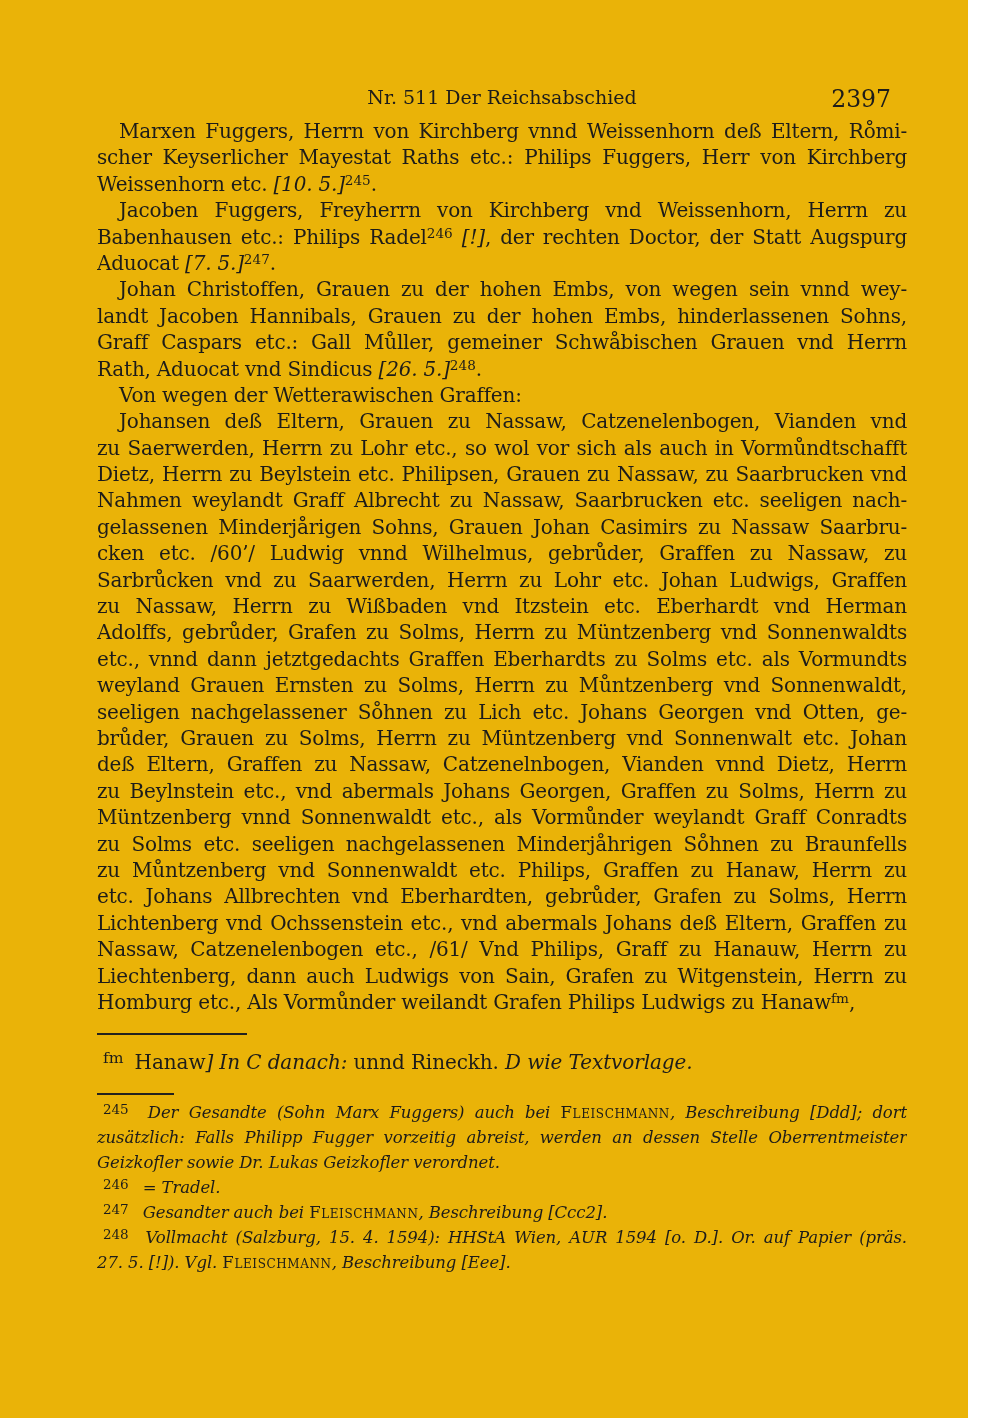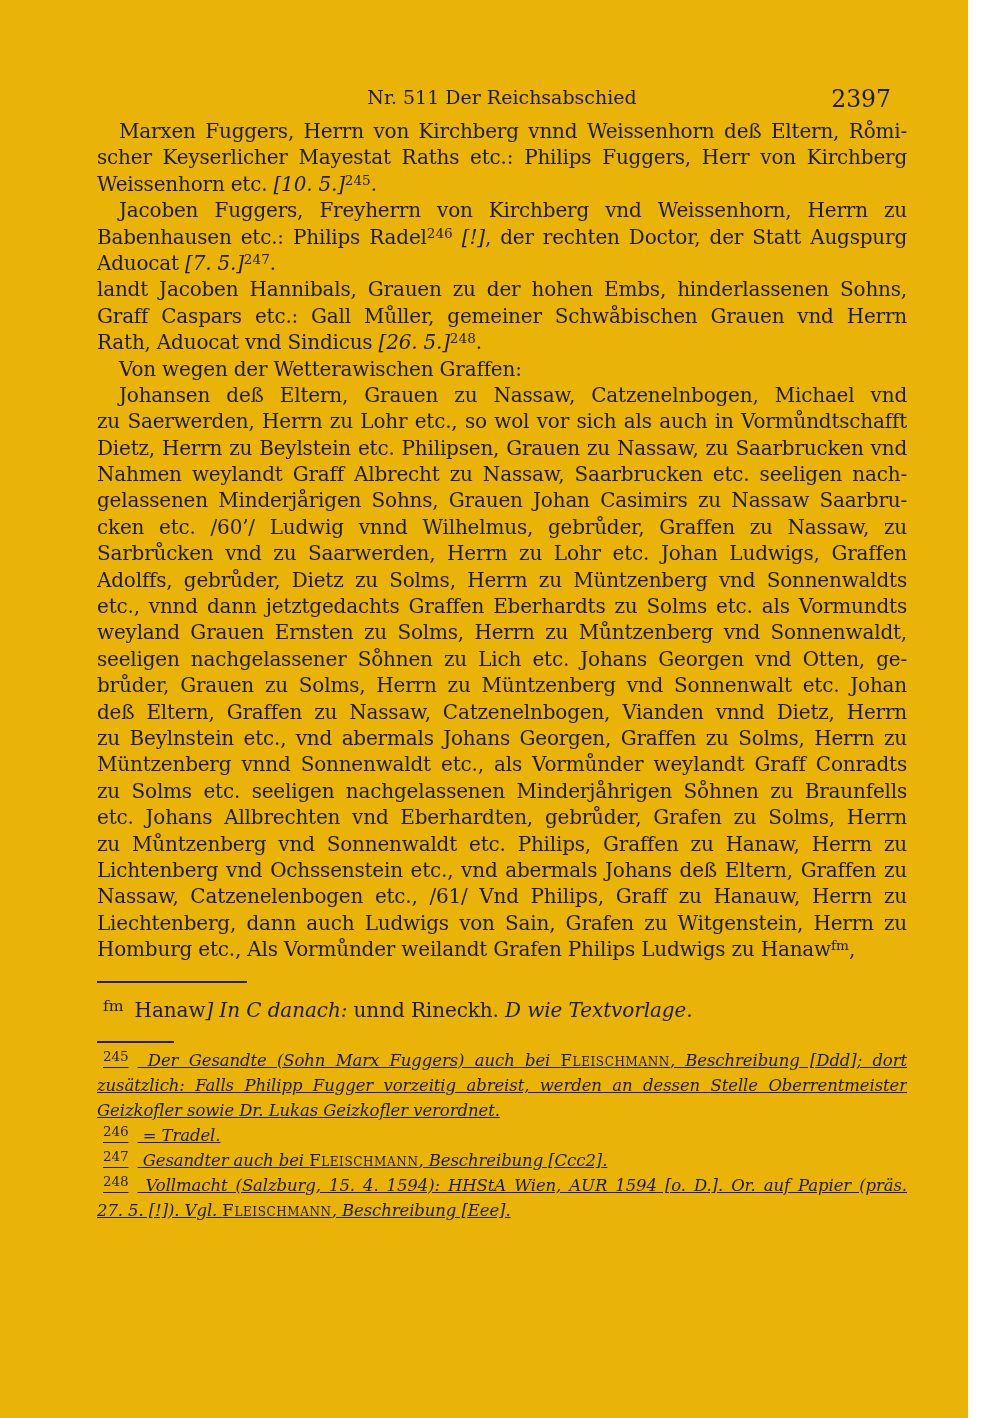--- a/index.html
+++ b/index.html
@@ -31,21 +31,21 @@
   .rule { border-top: 2px solid #23221f; height: 0; }
   .app-rule { width: 150px; margin-top: 18px; }
   .fn-rule { width: 77px; margin-top: 19px; }
 
   
   .app-line { margin-top: 16px; font-size: 20px; line-height: 23px; text-indent: 6px; letter-spacing: -0.1px; }
   .app-line sup { font-size: 0.78em; vertical-align: 0.38em; margin-right: 5px; line-height: 0; }
 
   
   .footnotes { margin-top: 5px; font-size: 16.5px; }
-  .footnotes .line { height: 25px; line-height: 25px; overflow: hidden; font-style: italic; letter-spacing: -0.1px; text-decoration: underline; }
+  .footnotes .line { height: 25px; line-height: 25px; overflow: hidden; font-style: italic; letter-spacing: -0.1px; }
   .footnotes .line.first { text-indent: 6px; }
   .footnotes sup { font-style: normal; font-size: 0.82em; vertical-align: 0.35em; margin-right: 9px; line-height: 0; }
   .sc { font-style: normal; font-variant: small-caps; letter-spacing: 0.6px; }
 </style>
 </head>
 <body>
 
 <div class="page">
   <div class="content">
 
@@ -59,46 +59,48 @@
           <div class="line ind jst">Marxen Fuggers, Herrn von Kirchberg vnnd Weissenhorn deß Eltern, Ro̊mi-</div>
           <div class="line jst">scher Keyserlicher Mayestat Raths etc.: Philips Fuggers, Herr von Kirchberg vnd</div>
           <div class="line">Weissenhorn etc. <i>[10. 5.]</i><sup>245</sup>.</div>
         </div>
         <div class="para">
           <div class="line ind jst">Jacoben Fuggers, Freyherrn von Kirchberg vnd Weissenhorn, Herrn zu</div>
           <div class="line jst">Babenhausen etc.: Philips Radel<sup>246</sup> <i>[!]</i>, der rechten Doctor, der Statt Augspurg</div>
           <div class="line">Aduocat <i>[7. 5.]</i><sup>247</sup>.</div>
         </div>
         <div class="para">
+          <div class="line ind jst">Johan Christoffen, Grauen zu der hohen Embs, von wegen sein vnnd wey-</div>
           <div class="line jst">landt Jacoben Hannibals, Grauen zu der hohen Embs, hinderlassenen Sohns,</div>
           <div class="line jst">Graff Caspars etc.: Gall Můller, gemeiner Schwåbischen Grauen vnd Herrn</div>
           <div class="line">Rath, Aduocat vnd Sindicus <i>[26. 5.]</i><sup>248</sup>.</div>
         </div>
         <div class="para">
           <div class="line ind">Von wegen der Wetterawischen Graffen:</div>
         </div>
         <div class="para">
-          <div class="line ind jst">Johansen deß Eltern, Grauen zu Nassaw, Catzenelnbogen, Michael vnd</div>
+          <div class="line ind jst">Johansen deß Eltern, Grauen zu Nassaw, Catzenelenbogen, Vianden vnd</div>
           <div class="line jst">zu Saerwerden, Herrn zu Lohr etc., so wol vor sich als auch in Vormůndtschafft</div>
           <div class="line jst">Dietz, Herrn zu Beylstein etc. Philipsen, Grauen zu Nassaw, zu Saarbrucken vnd</div>
           <div class="line jst">Nahmen weylandt Graff Albrecht zu Nassaw, Saarbrucken etc. seeligen nach-</div>
           <div class="line jst">gelassenen Minderjårigen Sohns, Grauen Johan Casimirs zu Nassaw Saarbru-</div>
           <div class="line jst">cken etc. /60’/ Ludwig vnnd Wilhelmus, gebrůder, Graffen zu Nassaw, zu</div>
           <div class="line jst">Sarbrůcken vnd zu Saarwerden, Herrn zu Lohr etc. Johan Ludwigs, Graffen</div>
-          <div class="line jst">Adolffs, gebrůder, Dietz zu Solms, Herrn zu Müntzenberg vnd Sonnenwaldts</div>
+          <div class="line jst">zu Nassaw, Herrn zu Wißbaden vnd Itzstein etc. Eberhardt vnd Herman</div>
+          <div class="line jst">Adolffs, gebrůder, Grafen zu Solms, Herrn zu Müntzenberg vnd Sonnenwaldts</div>
           <div class="line jst">etc., vnnd dann jetztgedachts Graffen Eberhardts zu Solms etc. als Vormundts</div>
           <div class="line jst">weyland Grauen Ernsten zu Solms, Herrn zu Můntzenberg vnd Sonnenwaldt,</div>
           <div class="line jst">seeligen nachgelassener So̊hnen zu Lich etc. Johans Georgen vnd Otten, ge-</div>
           <div class="line jst">brůder, Grauen zu Solms, Herrn zu Müntzenberg vnd Sonnenwalt etc. Johan</div>
           <div class="line jst">deß Eltern, Graffen zu Nassaw, Catzenelnbogen, Vianden vnnd Dietz, Herrn</div>
           <div class="line jst">zu Beylnstein etc., vnd abermals Johans Georgen, Graffen zu Solms, Herrn zu</div>
           <div class="line jst">Müntzenberg vnnd Sonnenwaldt etc., als Vormůnder weylandt Graff Conradts</div>
           <div class="line jst">zu Solms etc. seeligen nachgelassenen Minderjåhrigen So̊hnen zu Braunfells</div>
+          <div class="line jst">zu Můntzenberg vnd Sonnenwaldt etc. Philips, Graffen zu Hanaw, Herrn zu</div>
           <div class="line jst">etc. Johans Allbrechten vnd Eberhardten, gebrůder, Grafen zu Solms, Herrn</div>
-          <div class="line jst">zu Můntzenberg vnd Sonnenwaldt etc. Philips, Graffen zu Hanaw, Herrn zu</div>
           <div class="line jst">Lichtenberg vnd Ochssenstein etc., vnd abermals Johans deß Eltern, Graffen zu</div>
           <div class="line jst">Nassaw, Catzenelenbogen etc., /61/ Vnd Philips, Graff zu Hanauw, Herrn zu</div>
           <div class="line jst">Liechtenberg, dann auch Ludwigs von Sain, Grafen zu Witgenstein, Herrn zu</div>
           <div class="line">Homburg etc., Als Vormůnder weilandt Grafen Philips Ludwigs zu Hanaw<sup>fm</sup>,</div>
         </div>
       </div>
 
     <div class="rule app-rule"></div>
     <div class="app-line" id="apparatus"><sup>fm</sup> Hanaw<i>] In C danach:</i> unnd Rineckh. <i>D wie Textvorlage.</i></div>
 

